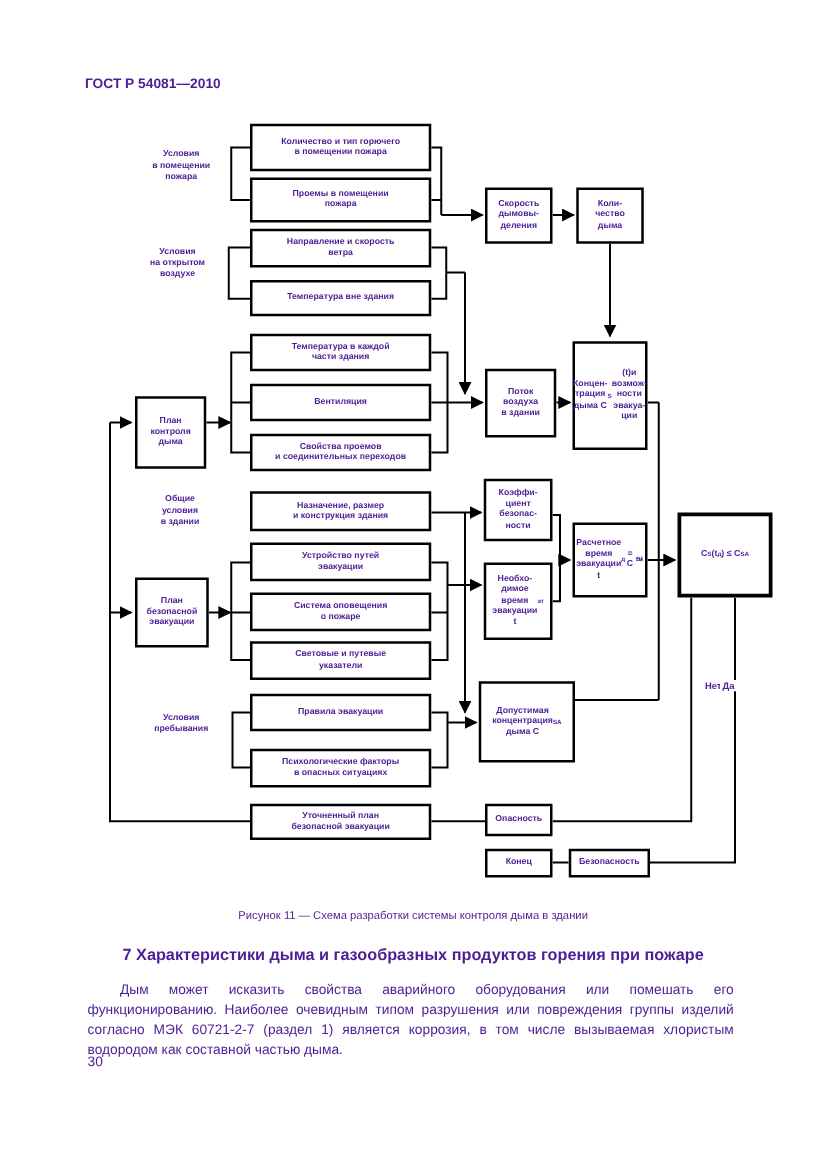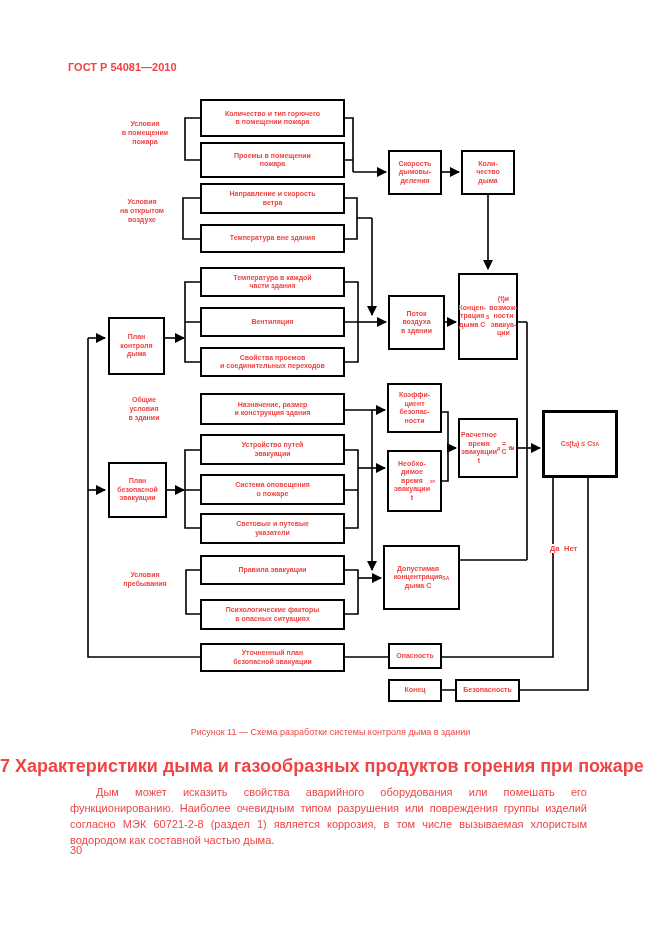--- a/index.html
+++ b/index.html
@@ -1,31 +1,31 @@
 <!DOCTYPE html>
 <html><head>
 <meta charset="utf-8">
 <style>
   html,body{margin:0;padding:0;background:#fff;}
-  .page{position:relative;width:661px;height:935px;background:#fff;color:#ef4444;
+  .page{position:relative;width:661px;height:935px;background:#fff;color:#4c1d95;
         font-family:"Liberation Sans",sans-serif;overflow:hidden;}
   .std{position:absolute;left:68px;top:61px;font-size:11px;font-weight:bold;}
   .wires{position:absolute;left:0;top:0;}
   .wires path{fill:none;stroke:#000;stroke-width:1.6px;}
   .nb{position:absolute;border:2px solid #000;background:#fff;box-sizing:border-box;
       display:flex;align-items:center;justify-content:center;text-align:center;
       font-size:7px;font-weight:bold;line-height:8.5px;white-space:pre-line;padding:1px;}
   .nb sub,.glabel sub{font-size:5px;line-height:0;}
   .decision{border-width:3px;}
   .glabel{position:absolute;text-align:center;font-size:7px;font-weight:bold;
           line-height:9px;white-space:pre-line;}
   .branch{position:absolute;font-size:7.5px;font-weight:bold;background:#fff;padding:0 2px;}
   .caption{position:absolute;left:0;top:727px;width:661px;text-align:center;font-size:9px;}
-  .heading{position:absolute;left:0;top:756px;width:661px;
-           font-size:18px;font-weight:bold;}
+  .heading{position:absolute;left:0;top:756px;width:661px;text-align:center;
+           font-size:13px;font-weight:bold;}
   .para{position:absolute;left:70px;top:784px;width:517px;font-size:11px;line-height:16px;
         text-align:justify;text-indent:26px;}
   .pagenum{position:absolute;left:70px;top:844px;font-size:11px;}
 </style>
 </head>
 <body>
 
 <div class="page">
 
   <div class="std">ГОСТ Р 54081—2010</div>
@@ -144,20 +144,20 @@
 t<sub>д</sub> = C<sub>S/тм</sub></div>
   <div class="nb decision" style="left:542px;top:410px;width:76px;height:68px">C<sub>S</sub>(t<sub>д</sub>) ≤ C<sub>SA</sub></div>
   <div class="nb" style="left:383px;top:545px;width:77px;height:65px">Допустимая
 концентрация
 дыма C<sub>SA</sub></div>
   <div class="nb" style="left:388px;top:643px;width:54px;height:26px">Опасность</div>
   <div class="nb" style="left:388px;top:679px;width:54px;height:23px">Конец</div>
   <div class="nb" style="left:455px;top:679px;width:65px;height:23px">Безопасность</div>
 
   <div class="branch" style="left:562px;top:544px">Нет</div>
-  <div class="branch" style="left:548px;top:544px">Да</div>
+  <div class="branch" style="left:576px;top:544px">Да</div>
 
   <div class="caption">Рисунок 11 — Схема разработки системы контроля дыма в здании</div>
   <div class="heading">7 Характеристики дыма и газообразных продуктов горения при пожаре</div>
-  <div class="para">Дым может исказить свойства аварийного оборудования или помешать его функционированию. Наиболее очевидным типом разрушения или повреждения группы изделий согласно МЭК 60721-2-8 (раздел 1) является коррозия, в том числе вызываемая хлористым водородом как составной частью дыма.</div>
+  <div class="para">Дым может исказить свойства аварийного оборудования или помешать его функционированию. Наиболее очевидным типом разрушения или повреждения группы изделий согласно МЭК 60721-2-7 (раздел 1) является коррозия, в том числе вызываемая хлористым водородом как составной частью дыма.</div>
   <div class="pagenum">30</div>
 
 </div>
 
 </body></html>

